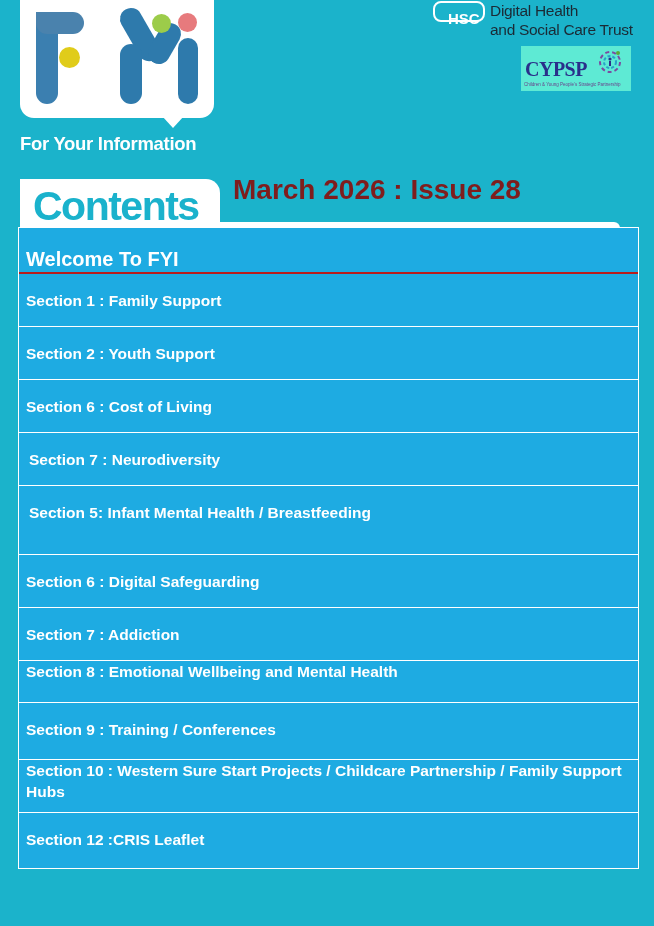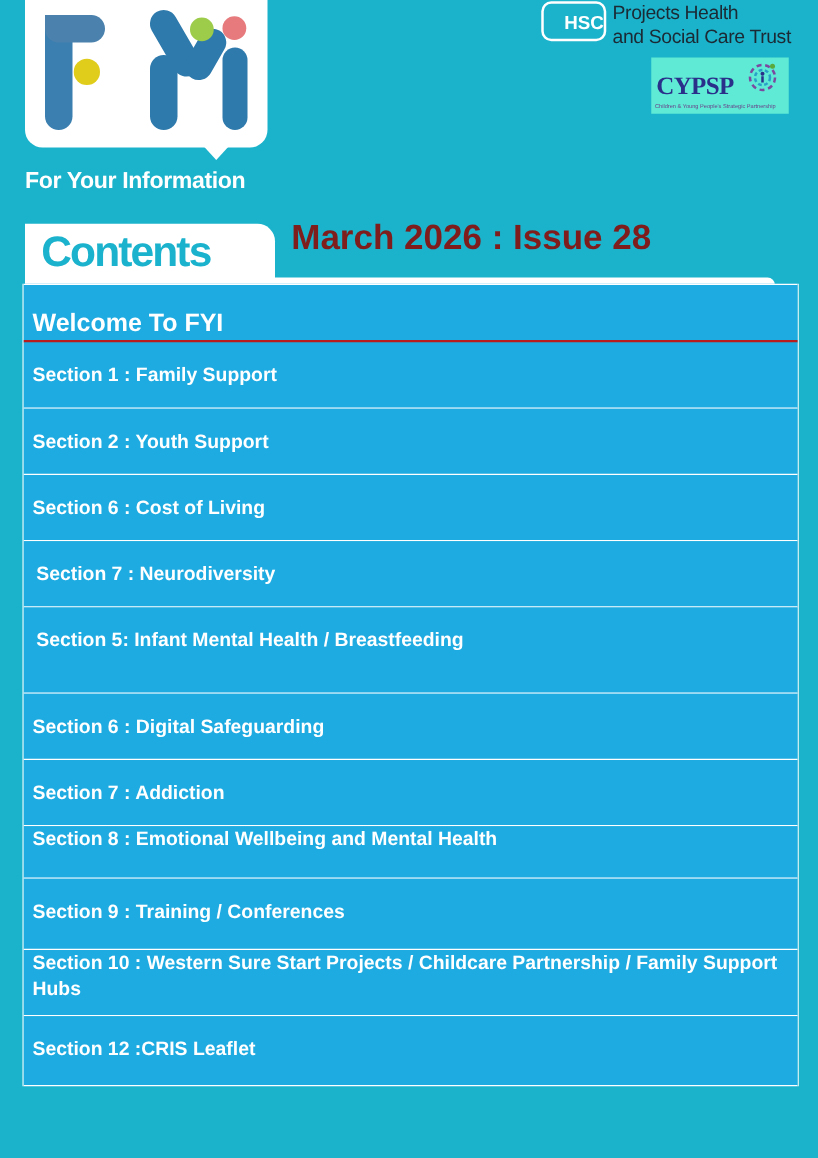--- a/index.html
+++ b/index.html
@@ -28,40 +28,40 @@
   .fyi-dot-green { position:absolute; left:132px; top:14px; width:19px; height:19px; background:#9ccc4a; border-radius:50%; }
   .fyi-dot-pink { position:absolute; left:158px; top:13px; width:19px; height:19px; background:#e77a7d; border-radius:50%; }
   .fyi-i-stem { position:absolute; left:158px; top:38px; width:20px; height:66px; background:#2e7aac; border-radius:10px; }
   .fyi-tagline {
     position: absolute; left: 0; top: 133px; width: 200px;
     color: #fff; font-weight: bold; font-size: 18.5px; letter-spacing: -0.3px; white-space: nowrap;
   }
 
   .hsc-logo { position: absolute; left: 433px; top: 1px; width: 200px; height: 40px; }
   .hsc-box {
-    position:absolute; left:0; top:0; width:52px; height:32px;
+    position:absolute; left:0; top:0; width:52px; height:21px;
     border: 2px solid #fff; border-radius: 8px; box-sizing: border-box;
-    color:#fff; font-weight:bold; font-size: 15px; line-height: 32px; padding-left: 3px; text-align: right;
+    color:#fff; font-weight:bold; font-size: 15px; line-height: 32px; padding-left: 13px;
   }
   .hsc-text { position:absolute; left:57px; top:0; color:#1b2a35; font-size: 15.5px; line-height: 19px; white-space: nowrap; letter-spacing:-0.3px; }
 
   .cypsp-logo {
     position: absolute; left: 521px; top: 46px; width: 110px; height: 45px;
     background: #5eead4; box-sizing: border-box;
   }
   .cypsp-word { position:absolute; left:4px; top:12px; color:#2a2f8a; font-family:"Liberation Serif", serif; font-weight:bold; font-size: 20px; letter-spacing:-0.5px; }
   .cypsp-mark { position:absolute; left:76px; top:3px; width:26px; height:26px; }
   .cypsp-sub { position:absolute; left:3px; top:36px; font-size: 4.5px; color:#6b3f8a; white-space: nowrap; }
 
   .contents-tab {
     position: absolute; left: 20px; top: 179px; width: 200px; height: 52px;
     background: #fff; border-radius: 0 14px 0 0;
   }
   .contents-tab-label {
-    position:absolute; left:13px; top:4px; color:#1ab2cc; font-weight:bold; font-size: 34px;
+    position:absolute; left:13px; top:4px; color:#1ab2cc; font-weight:bold; font-size: 41px;
     letter-spacing: -1.5px; white-space: nowrap;
   }
   .contents-underline {
     position:absolute; left: 20px; top: 222px; width: 600px; height: 6px; background: #fff;
     border-radius: 0 18px 0 0;
   }
   .issue-title {
     position:absolute; left: 233px; top: 174px; color: #7f1d1d; font-weight: bold; font-size: 28px; white-space: nowrap;
   }
 
@@ -92,21 +92,21 @@
     <div class="fyi-dot-pink"></div>
     <div class="fyi-i-stem"></div>
   </div>
   <div class="fyi-tail"></div>
   <div class="fyi-tagline">For Your Information</div>
 </div>
 
 <div class="hsc-logo">
   <div class="hsc-box">HSC</div>
   <div class="hsc-text">
-    <div>Projects Health</div>
+    <div>Digital Health</div>
     <div>and Social Care Trust</div>
   </div>
 </div>
 
 <div class="cypsp-logo">
   <div class="cypsp-word">CYPSP</div>
   <svg class="cypsp-mark" viewBox="0 0 26 26">
     <circle cx="13" cy="13" r="10" fill="none" stroke="#7b4aa0" stroke-width="2" stroke-dasharray="4 3"></circle>
     <circle cx="13" cy="13" r="6" fill="none" stroke="#2aa0c8" stroke-width="2" stroke-dasharray="3 2"></circle>
     <circle cx="13" cy="10" r="1.6" fill="#2a2f8a"></circle>

